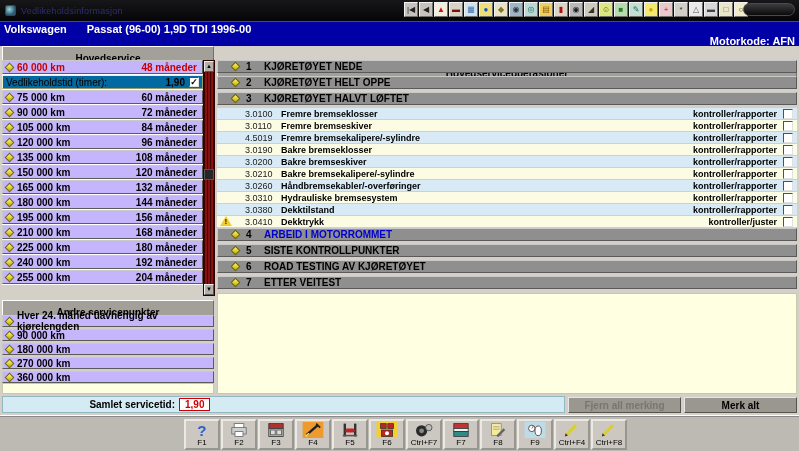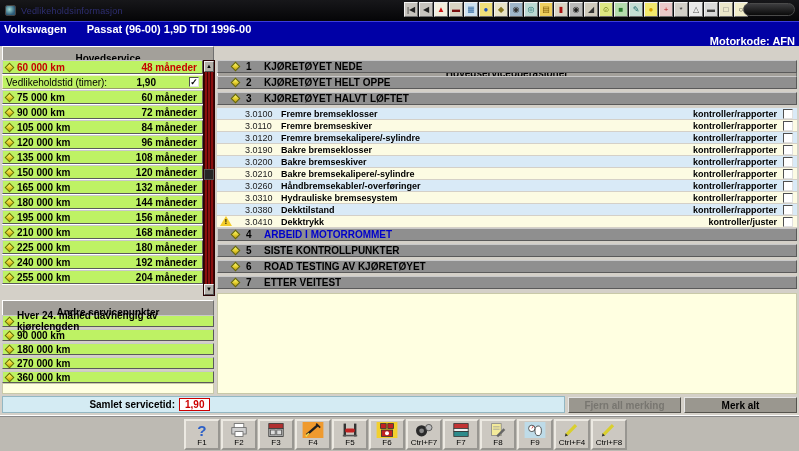--- a/index.html
+++ b/index.html
@@ -33,26 +33,26 @@
   #ph-right .ph-kontrollert { position:absolute; right:5px; top:0; line-height:11px; }
   #ph-andre { left:2px; top:300px; width:212px; }
   
   .dia { width:7px; height:7px; flex:none; transform:rotate(45deg);
     background:linear-gradient(135deg,#ffff66,#caa300); border:1px solid #6a6a00; }
   .cb { width:10px; height:10px; flex:none; background:#fff; border:1px solid; border-color:#505050 #e0e0e0 #e0e0e0 #505050;
     font-size:9px; line-height:8px; text-align:center; font-weight:bold; }
   .cb.checked::before { content:"✓"; }
   
   .llist { position:absolute; left:2px; top:60px; width:201px; background:#fff; }
-  .lrow { height:14px; margin-bottom:1px; background:#bef264; display:flex; align-items:center; padding:0 3px;
+  .lrow { height:14px; margin-bottom:1px; background:#c4b5fd; display:flex; align-items:center; padding:0 3px;
     font-size:10px; font-weight:bold; border:1px solid; border-color:#c9c9c9 #5a5a5a #5a5a5a #c9c9c9; cursor:default; }
   .lrow .km { margin-left:4px; }
   .lrow .mo { margin-left:auto; padding-right:2px; }
   .lrow.selected { color:#c40000; }
-  .vtid { background:#bef264; border-color:#efefc9 #9a9a70 #9a9a70 #efefc9; font-weight:normal;gap:29px; }
+  .vtid { background:#0369a1; border-color:#efefc9 #9a9a70 #9a9a70 #efefc9; font-weight:normal; }
   .vtid .val { margin-left:auto; font-weight:bold; margin-right:4px; }
   
   .sbar { position:absolute; left:203px; top:60px; width:12px; height:236px;
     background:repeating-linear-gradient(90deg,#3a0404 0 1px,#8a0f0f 1px 3px); border:1px solid #2a0202; }
   .sarrow { position:absolute; left:0; width:10px; height:11px; background:#b3b0a9; border:1px solid;
     border-color:#eee #555 #555 #eee; font-size:6px; line-height:9px; text-align:center; color:#000; }
   .sarrow.up { top:0; } .sarrow.down { bottom:0; }
   .sthumb { position:absolute; left:0; top:46%; width:10px; height:11px; background:#262626; border:1px solid #555; }
   
   .alist { position:absolute; left:2px; top:315px; width:212px; }
@@ -398,21 +398,21 @@
       <div class="rrow item shade-b">
 
         <span class="code">3.0110</span>
         <span class="lbl">Fremre bremseskiver</span>
         <span class="act">kontroller/rapporter</span>
         <span class="cb"></span>
       </div>
 
       <div class="rrow item shade-a">
 
-        <span class="code">3.0120</span>
+        <span class="code">4.5019</span>
         <span class="lbl">Fremre bremsekalipere/-sylindre</span>
         <span class="act">kontroller/rapporter</span>
         <span class="cb"></span>
       </div>
 
       <div class="rrow item shade-b">
 
         <span class="code">3.0190</span>
         <span class="lbl">Bakre bremseklosser</span>
         <span class="act">kontroller/rapporter</span>

